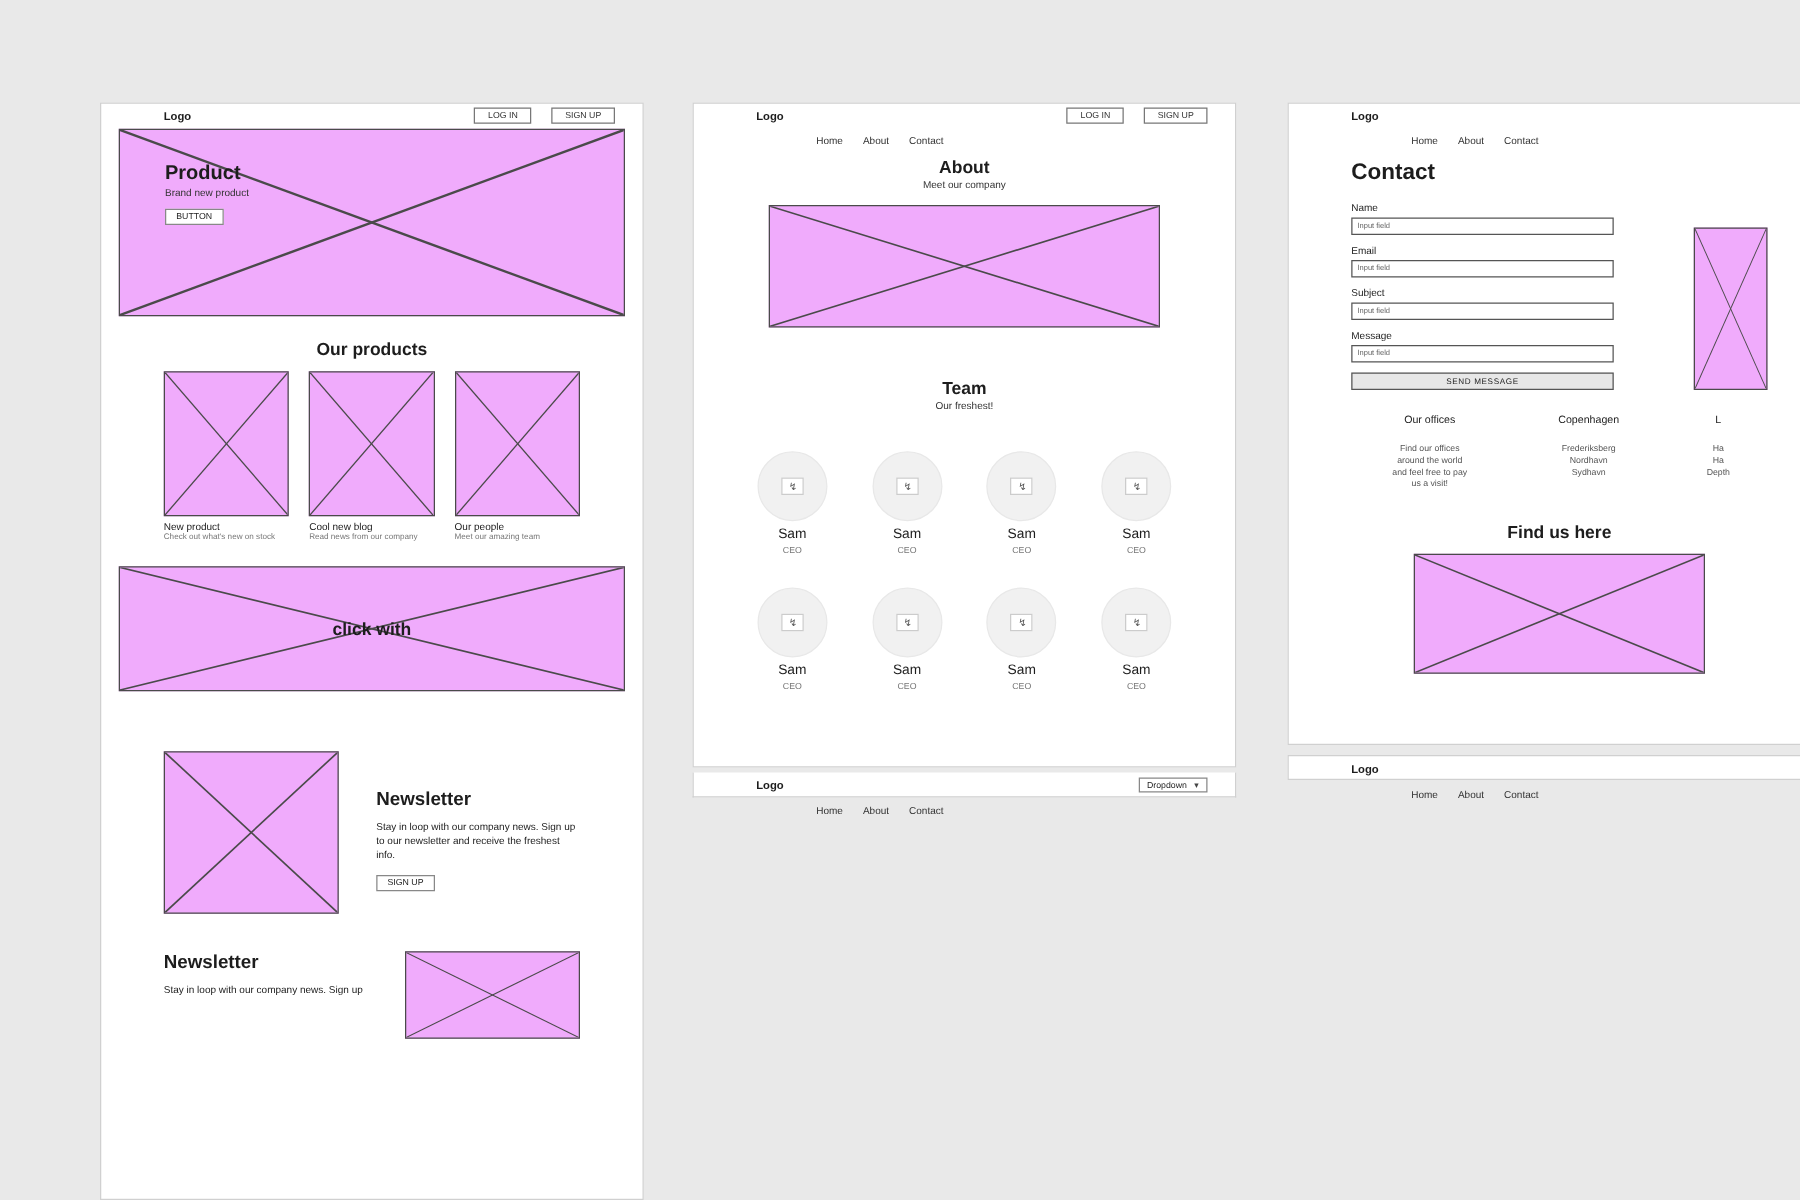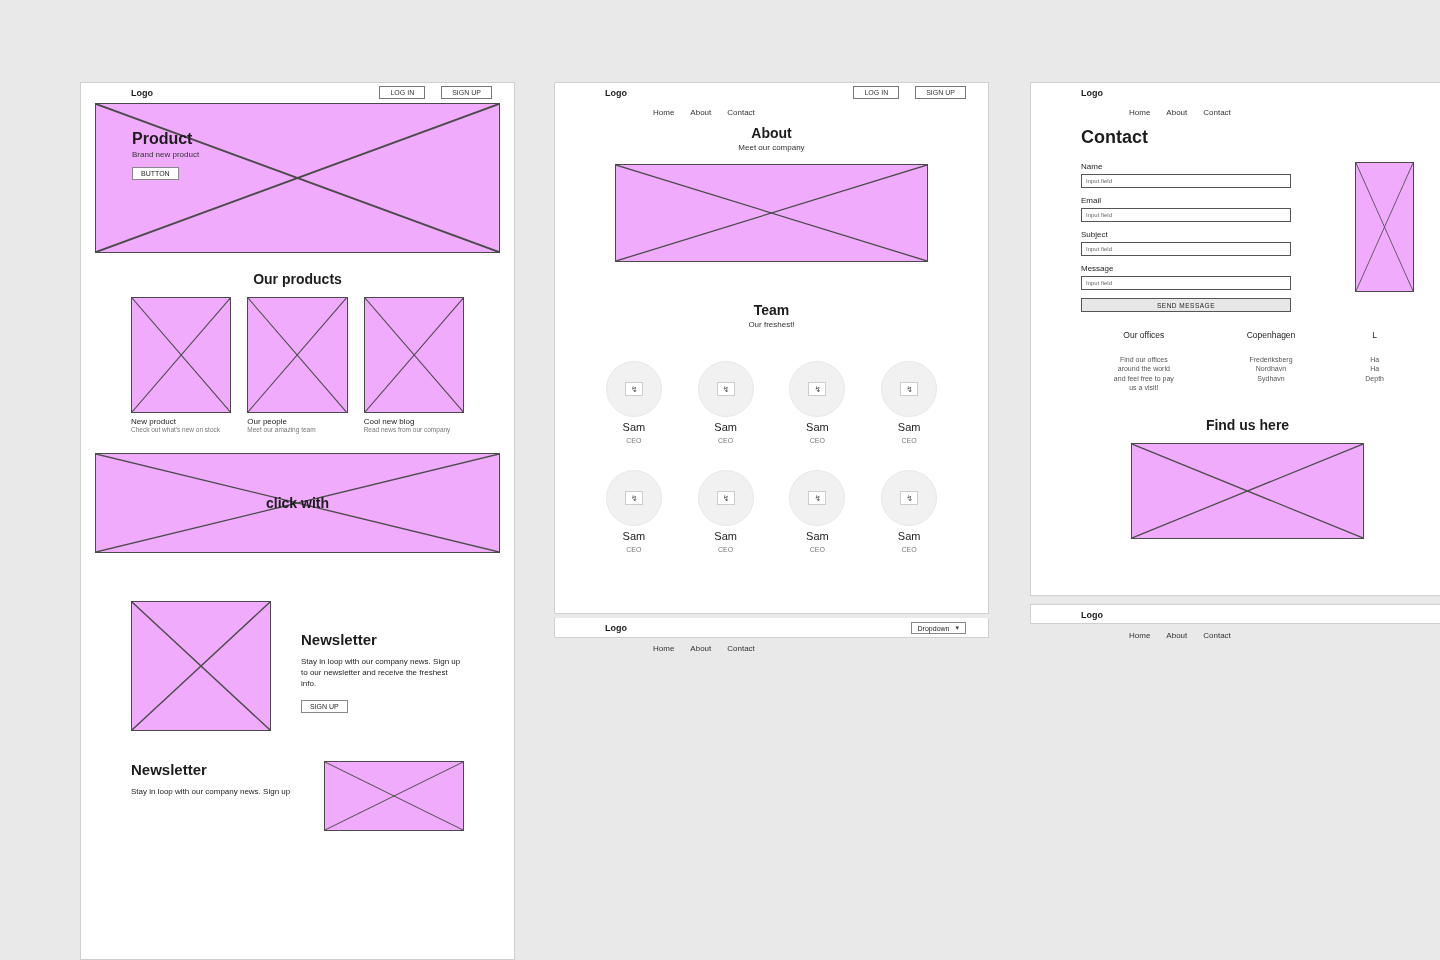--- a/index.html
+++ b/index.html
@@ -75,21 +75,21 @@
   
   .f2-body { padding:22px 60px 0; }
   .f2-hero { height:98px; margin-top:12px; }
   .team-grid { display:grid; grid-template-columns:repeat(4,1fr); gap:26px 30px; padding:32px 48px 0; justify-items:center;}
   .member { display:flex; flex-direction:column; align-items:center; gap:4px;}
   .member .nm { font-size:11px; }
   .member .rl { font-size:7px; color:var(--muted); }
 
   
   .f3-body { padding:24px 50px 0; }
-  .f3-row { display:flex; gap:64px; align-items:flex-start; }
+  .f3-row { display:flex; gap:64px; align-items:flex-end; }
   .form { width:210px; }
   .fgrp { margin-bottom:8px; }
   .fgrp .lbl { font-size:8px; margin-bottom:3px; }
   .finput { border:1px solid #555; height:14px; padding:0 4px; font-size:6px; color:#666; display:flex; align-items:center; background:#fff;}
   .sendbtn { border:1px solid #555; background:#e7e7e7; height:14px; display:flex; align-items:center; justify-content:center; font-size:6.5px; letter-spacing:0.5px;}
   .f3-img { flex:1; height:130px; overflow:hidden;}
   .offices { display:flex; gap:70px; padding:18px 30px 0; }
   .office { text-align:center; max-width:130px;}
   .office .hd { font-size:8.5px; margin-bottom:15px;}
   .office .ln { font-size:7px; color:#555; line-height:1.35;}
@@ -140,32 +140,32 @@
           <div class="label8" style="margin-top:4px">New product</div>
           <div class="tiny">Check out what's new on stock</div>
         </div>
         <div class="f1-card">
           <div class="ph">
               <svg preserveAspectRatio="none" viewBox="0 0 100 100">
                 <line x1="0" y1="0" x2="100" y2="100"></line>
                 <line x1="100" y1="0" x2="0" y2="100"></line>
               </svg>
             </div>
-          <div class="label8" style="margin-top:4px">Our people</div>
-          <div class="tiny">Meet our amazing team</div>
+          <div class="label8" style="margin-top:4px">Cool new blog</div>
+          <div class="tiny">Read news from our company</div>
         </div>
         <div class="f1-card">
           <div class="ph">
               <svg preserveAspectRatio="none" viewBox="0 0 100 100">
                 <line x1="0" y1="0" x2="100" y2="100"></line>
                 <line x1="100" y1="0" x2="0" y2="100"></line>
               </svg>
             </div>
-          <div class="label8" style="margin-top:4px">Cool new blog</div>
-          <div class="tiny">Read news from our company</div>
+          <div class="label8" style="margin-top:4px">Our people</div>
+          <div class="tiny">Meet our amazing team</div>
         </div>
       </div>
     </div>
 
     <div class="ph f1-click">
       <svg preserveAspectRatio="none" viewBox="0 0 100 100">
           <line x1="0" y1="0" x2="100" y2="100"></line>
           <line x1="100" y1="0" x2="0" y2="100"></line>
         </svg>
       <span class="lbl">click with</span>

